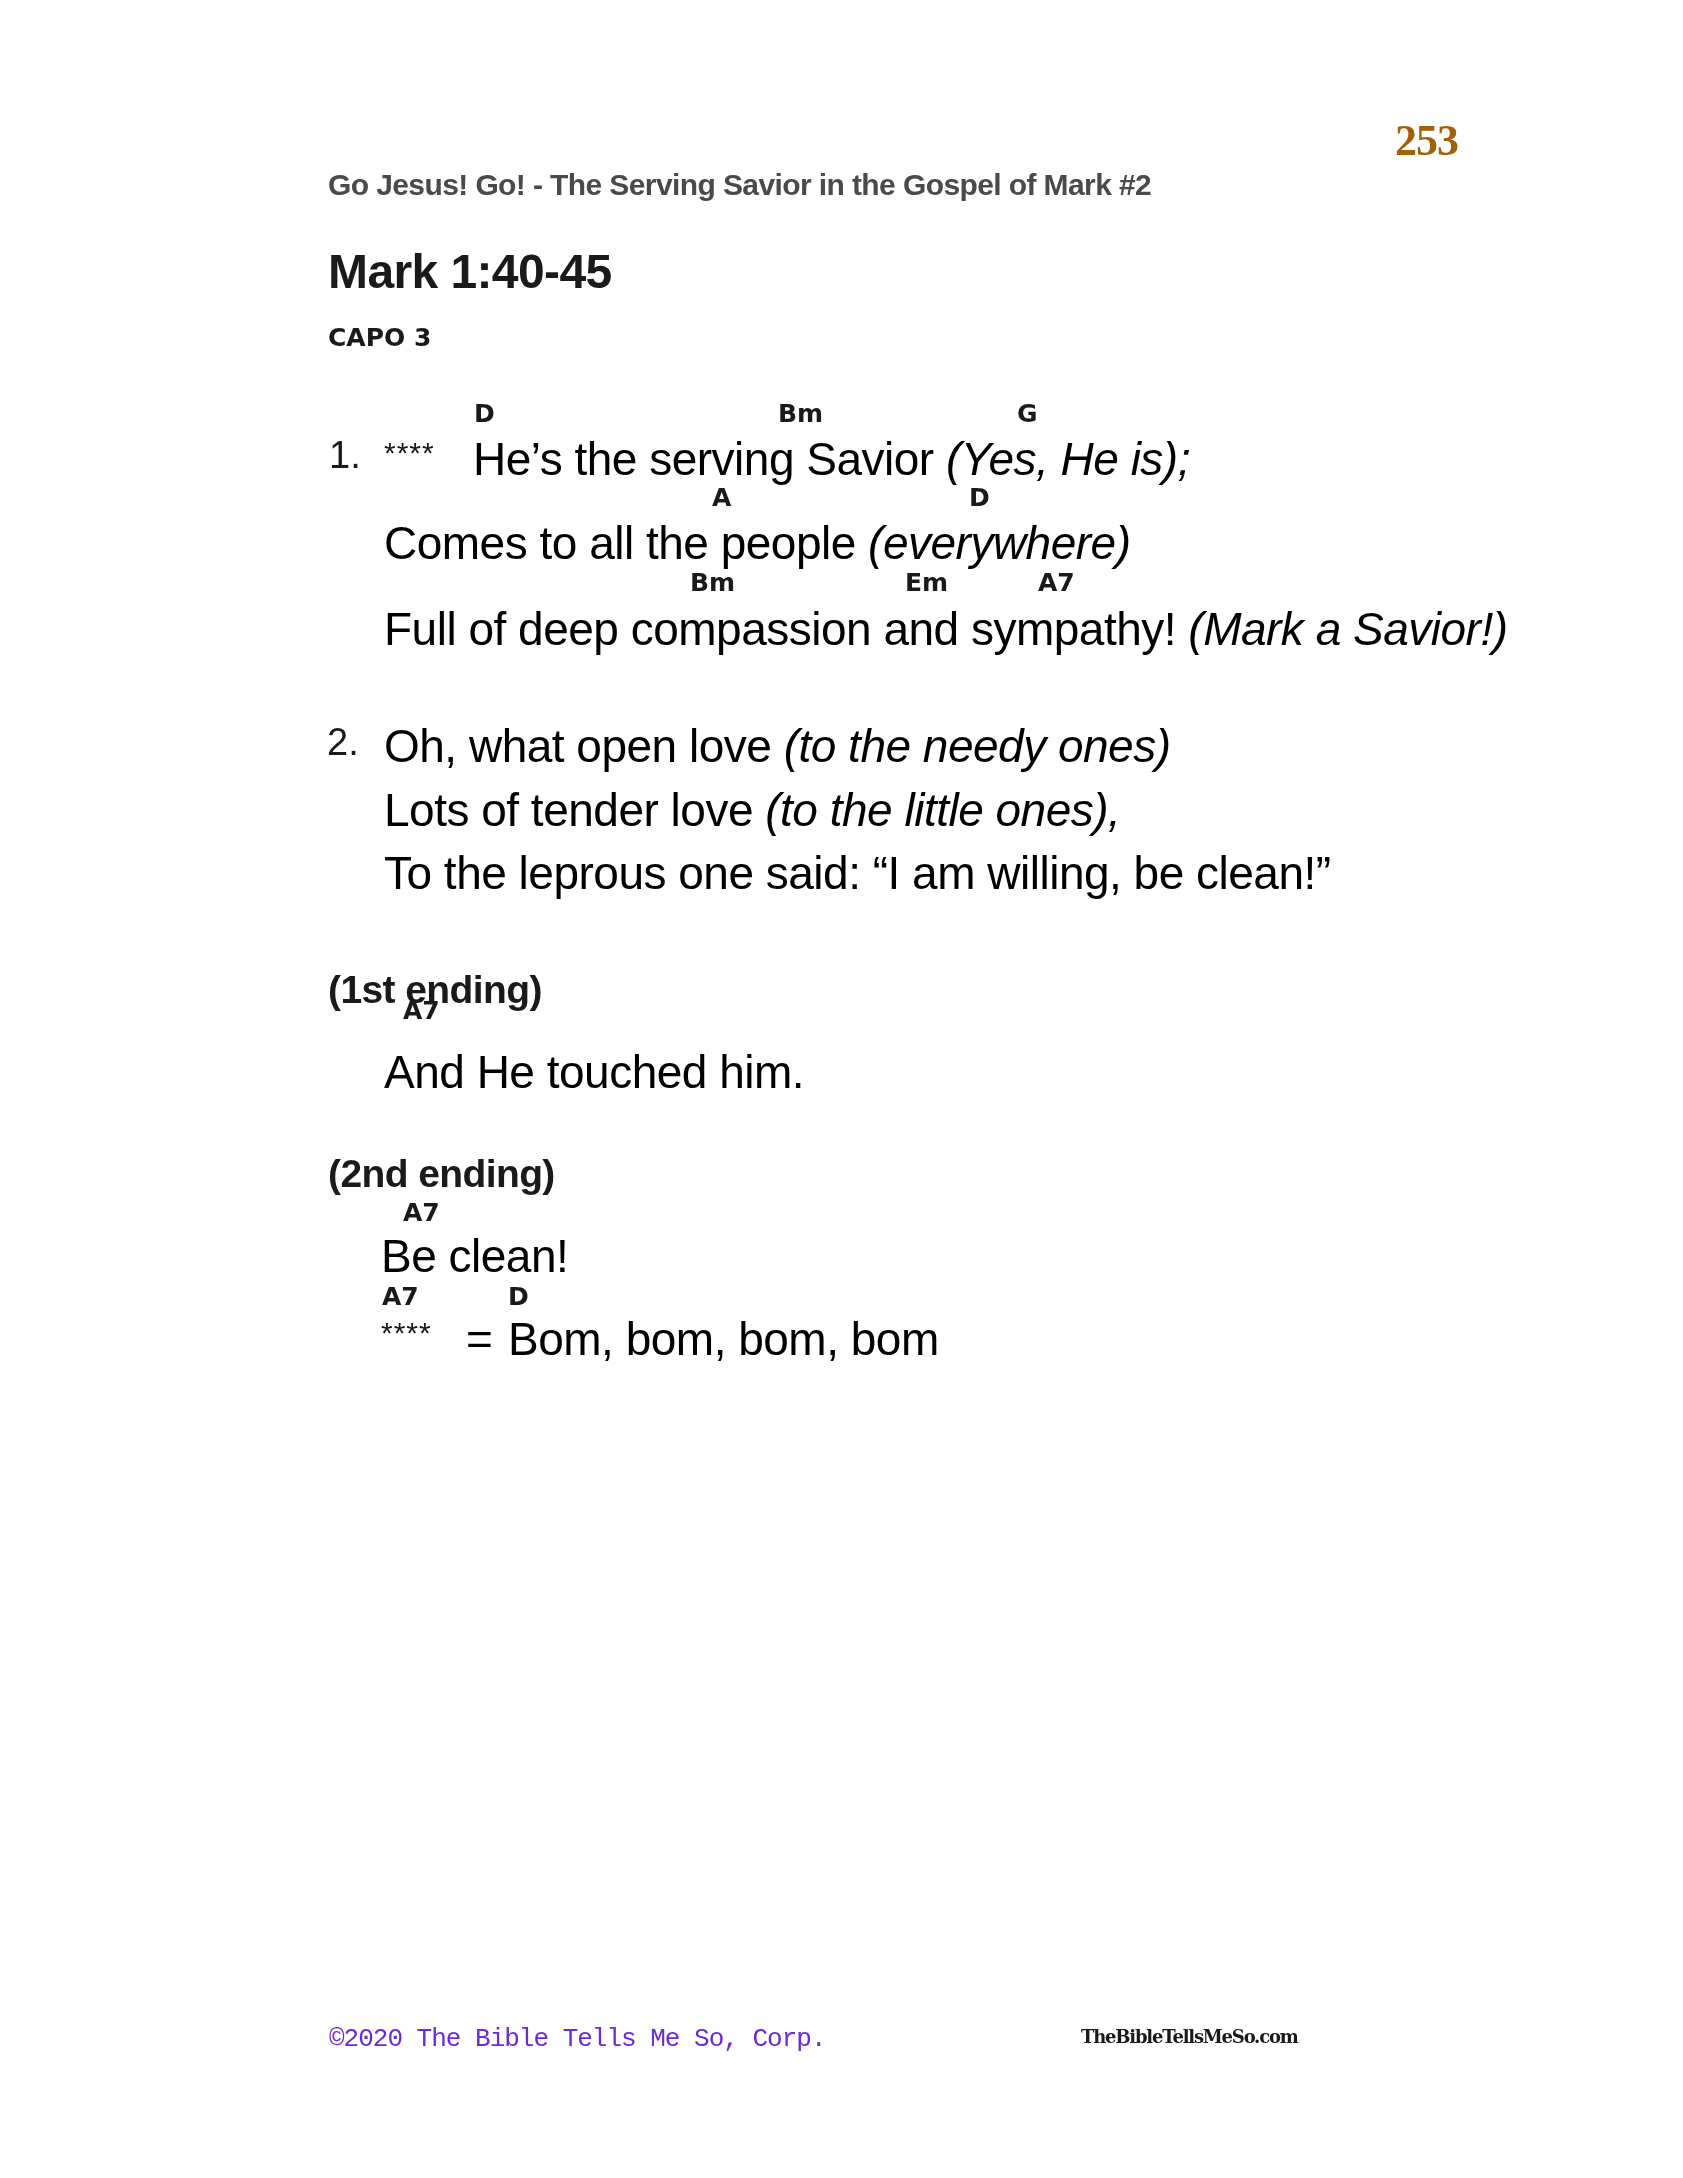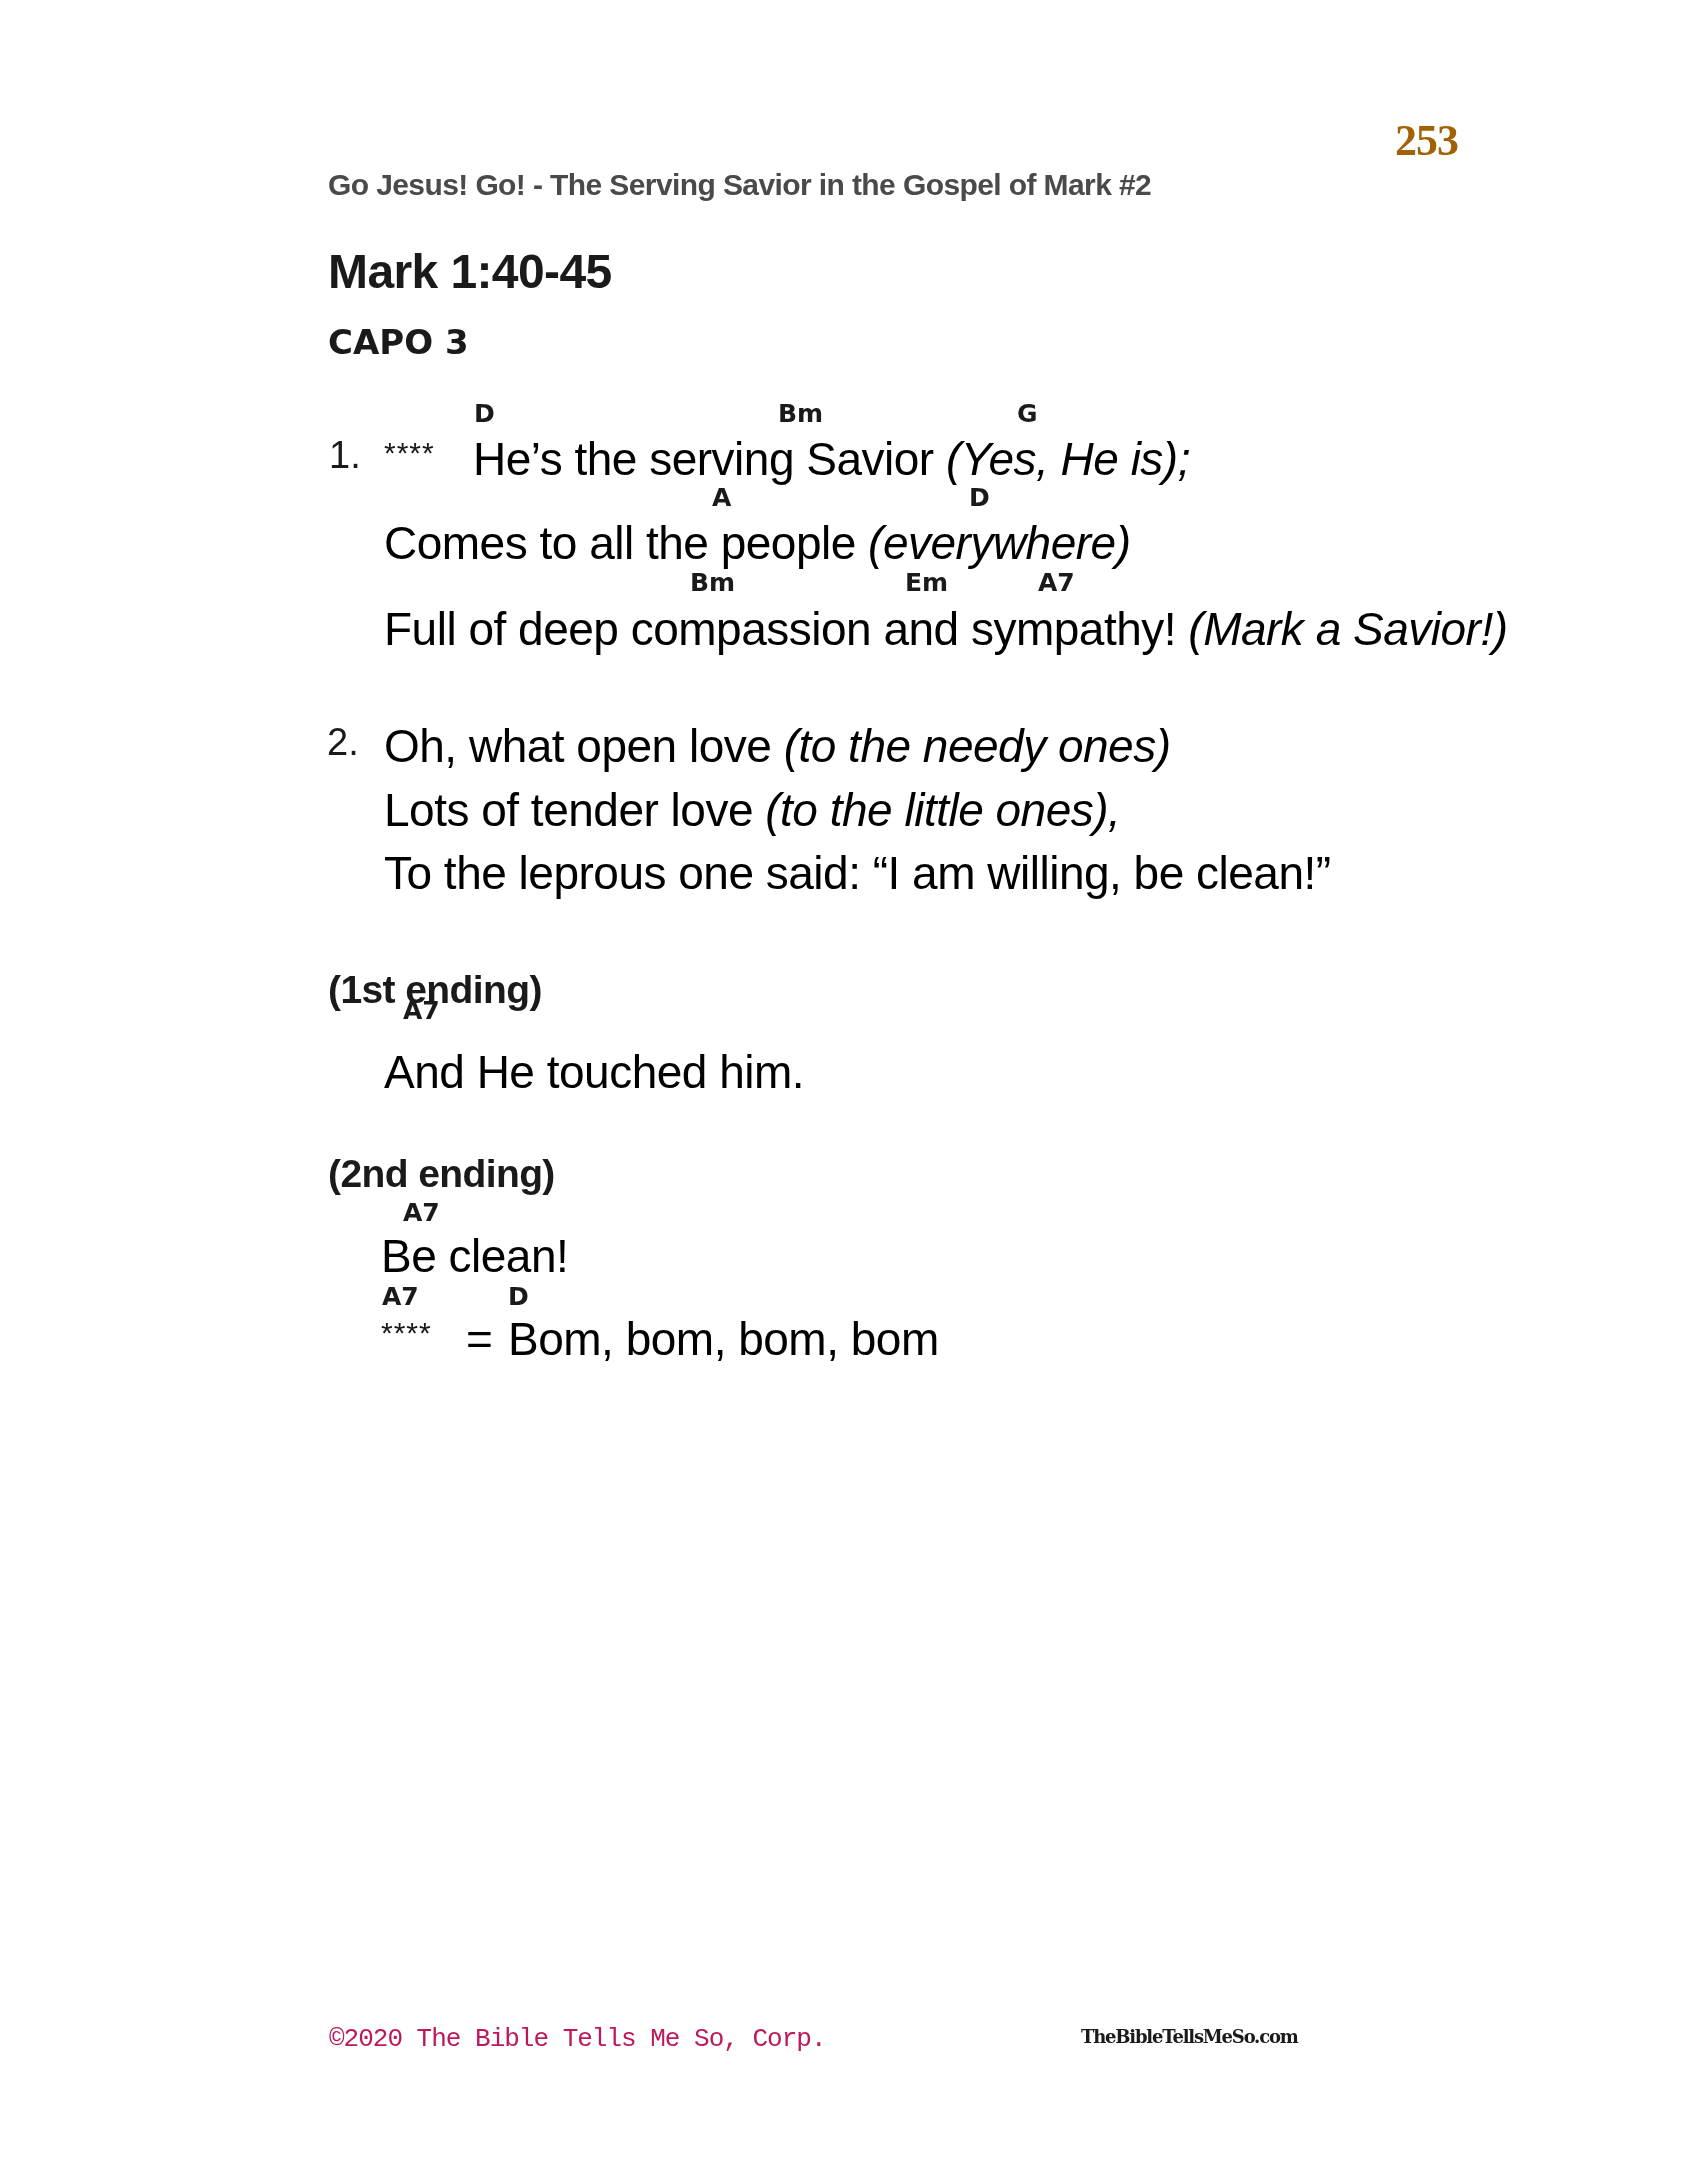--- a/index.html
+++ b/index.html
@@ -1,28 +1,28 @@
 <!DOCTYPE html>
 <html><head>
   <meta charset="utf-8">
   <style>
     html, body { margin: 0; padding: 0; background: #ffffff; }
     body { width: 1683px; height: 2178px; position: relative; overflow: hidden; color: #1a1a1a; }
     .abs { position: absolute; white-space: nowrap; line-height: 1; }
     .page-number { font-family: Liberation Serif, serif; font-weight: bold; font-size: 44px; color: #a16207; letter-spacing: -1px; margin-left: 29px; }
     .subtitle { font-family: "Liberation Sans", sans-serif; font-weight: bold; font-size: 30px; color: #4a4a4a; letter-spacing: -0.6px; }
     .heading { font-family: "Liberation Sans", sans-serif; font-weight: bold; font-size: 48px; color: #1a1a1a; letter-spacing: -0.6px; }
-    .capo { font-family: "DejaVu Sans", sans-serif; font-weight: bold; font-size: 34px; color: #1a1a1a; }
+    .capo { font-family: "DejaVu Sans", sans-serif; font-weight: bold; font-size: 25px; color: #1a1a1a; }
     .chord { font-family: "DejaVu Sans", sans-serif; font-weight: bold; font-size: 25px; color: #1a1a1a; }
     .lyric { font-family: "Liberation Sans", sans-serif; font-size: 46px; color: #000000; letter-spacing: -0.5px; }
     .lyric .aside { font-style: italic; }
     .num { font-family: "Liberation Sans", sans-serif; font-size: 38px; color: #1a1a1a; }
     .stars { font-family: "Liberation Sans", sans-serif; font-size: 30px; color: #1a1a1a; letter-spacing: 1px; }
     .ending { font-family: "Liberation Sans", sans-serif; font-weight: bold; font-size: 39px; color: #1a1a1a; letter-spacing: -0.6px; }
-    .footer-left { font-family: "Liberation Mono", "DejaVu Sans Mono", monospace; font-size: 26px; color: #be185d; letter-spacing: -1px; }
+    .footer-left { font-family: "Liberation Mono", "DejaVu Sans Mono", monospace; font-size: 26px; color: #6d28d9; letter-spacing: -1px; }
     .footer-right { font-family: "DejaVu Serif", serif; font-weight: bold; font-size: 18px; color: #1a1a1a; letter-spacing: -1.2px; }
   </style>
 </head>
 <body>
 
 <div class="abs page-number" style="left:1366px; top:119px;">253</div>
 <div class="abs subtitle" style="left:328px; top:170px;">Go Jesus! Go! - The Serving Savior in the Gospel of Mark #2</div>
 <div class="abs heading" style="left:328px; top:248px;">Mark 1:40-45</div>
 <div class="abs capo" style="left:328px; top:325px;">CAPO 3</div>
 

